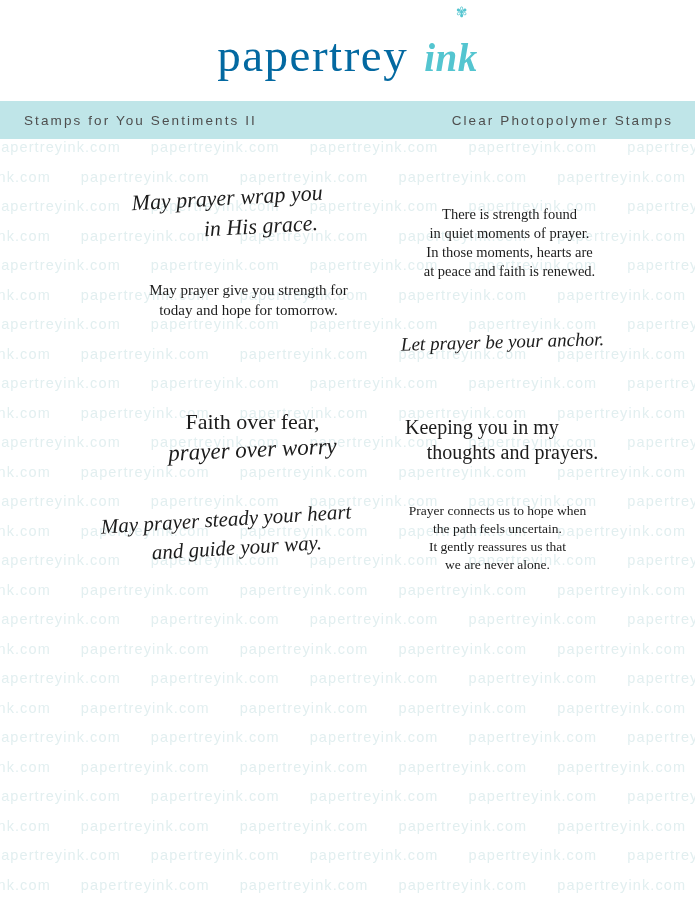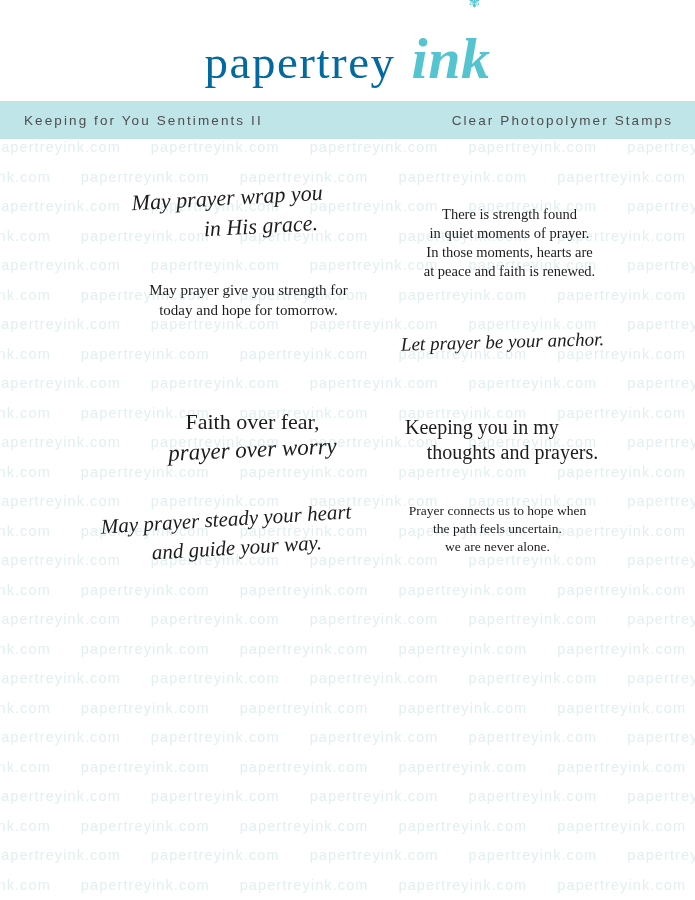--- a/index.html
+++ b/index.html
@@ -33,21 +33,21 @@
   }
   .logo-word1 {
     font-family: "Liberation Serif", serif;
     font-size: 47px;
     letter-spacing: 1.5px;
     color: #0369a1;
     font-weight: 400;
   }
   .logo-word2 {
     font-family: "Liberation Serif", serif;
-    font-size: 58px;
+    font-size: 39px;
     font-style: italic;
     font-weight: bold;
     color: #54c5d0;
     margin-left: 16px;
     letter-spacing: 0.5px;
     margin-top: 16px;
   }
   .logo-flower {
     position: absolute;
     right: 8px;
@@ -154,21 +154,21 @@
 
 <div class="logo-wrap">
   <div class="logo">
     <span class="logo-word1">papertrey</span>
     <span class="logo-word2">ink</span>
     <span class="logo-flower">✾</span>
   </div>
 </div>
 
 <div class="banner">
-  <div class="banner-left">Keeping for You Sentiments II</div>
+  <div class="banner-left">Stamps for You Sentiments II</div>
   <div class="banner-right">Clear Photopolymer Stamps</div>
 </div>
 
 <div class="watermark-area" id="watermark-area">
     <div class="wm-row" style="top: 0px; left: -8px;"><span>papertreyink.com</span><span>papertreyink.com</span><span>papertreyink.com</span><span>papertreyink.com</span><span>papertreyink.com</span></div>
     <div class="wm-row" style="top: 29.5px; left: -78px;"><span>papertreyink.com</span><span>papertreyink.com</span><span>papertreyink.com</span><span>papertreyink.com</span><span>papertreyink.com</span></div>
     <div class="wm-row" style="top: 59px; left: -8px;"><span>papertreyink.com</span><span>papertreyink.com</span><span>papertreyink.com</span><span>papertreyink.com</span><span>papertreyink.com</span></div>
     <div class="wm-row" style="top: 88.5px; left: -78px;"><span>papertreyink.com</span><span>papertreyink.com</span><span>papertreyink.com</span><span>papertreyink.com</span><span>papertreyink.com</span></div>
     <div class="wm-row" style="top: 118px; left: -8px;"><span>papertreyink.com</span><span>papertreyink.com</span><span>papertreyink.com</span><span>papertreyink.com</span><span>papertreyink.com</span></div>
     <div class="wm-row" style="top: 147.5px; left: -78px;"><span>papertreyink.com</span><span>papertreyink.com</span><span>papertreyink.com</span><span>papertreyink.com</span><span>papertreyink.com</span></div>
@@ -224,19 +224,20 @@
   <span class="l1">Keeping you in my</span>
   <span class="l2">thoughts and prayers.</span>
 </div>
 
 <div class="stamp serif" id="s7">
 </div>
 
 <div class="stamp serif" id="s8">
   <div>Prayer connects us to hope when</div>
   <div>the path feels uncertain.</div>
+  <div>It gently reassures us that</div>
   <div>we are never alone.</div>
 </div>
 
 <div class="stamp script" id="s9">
   <span class="l1">May prayer steady your heart</span>
   <span class="l2">and guide your way.</span>
 </div>
 
 </body></html>

